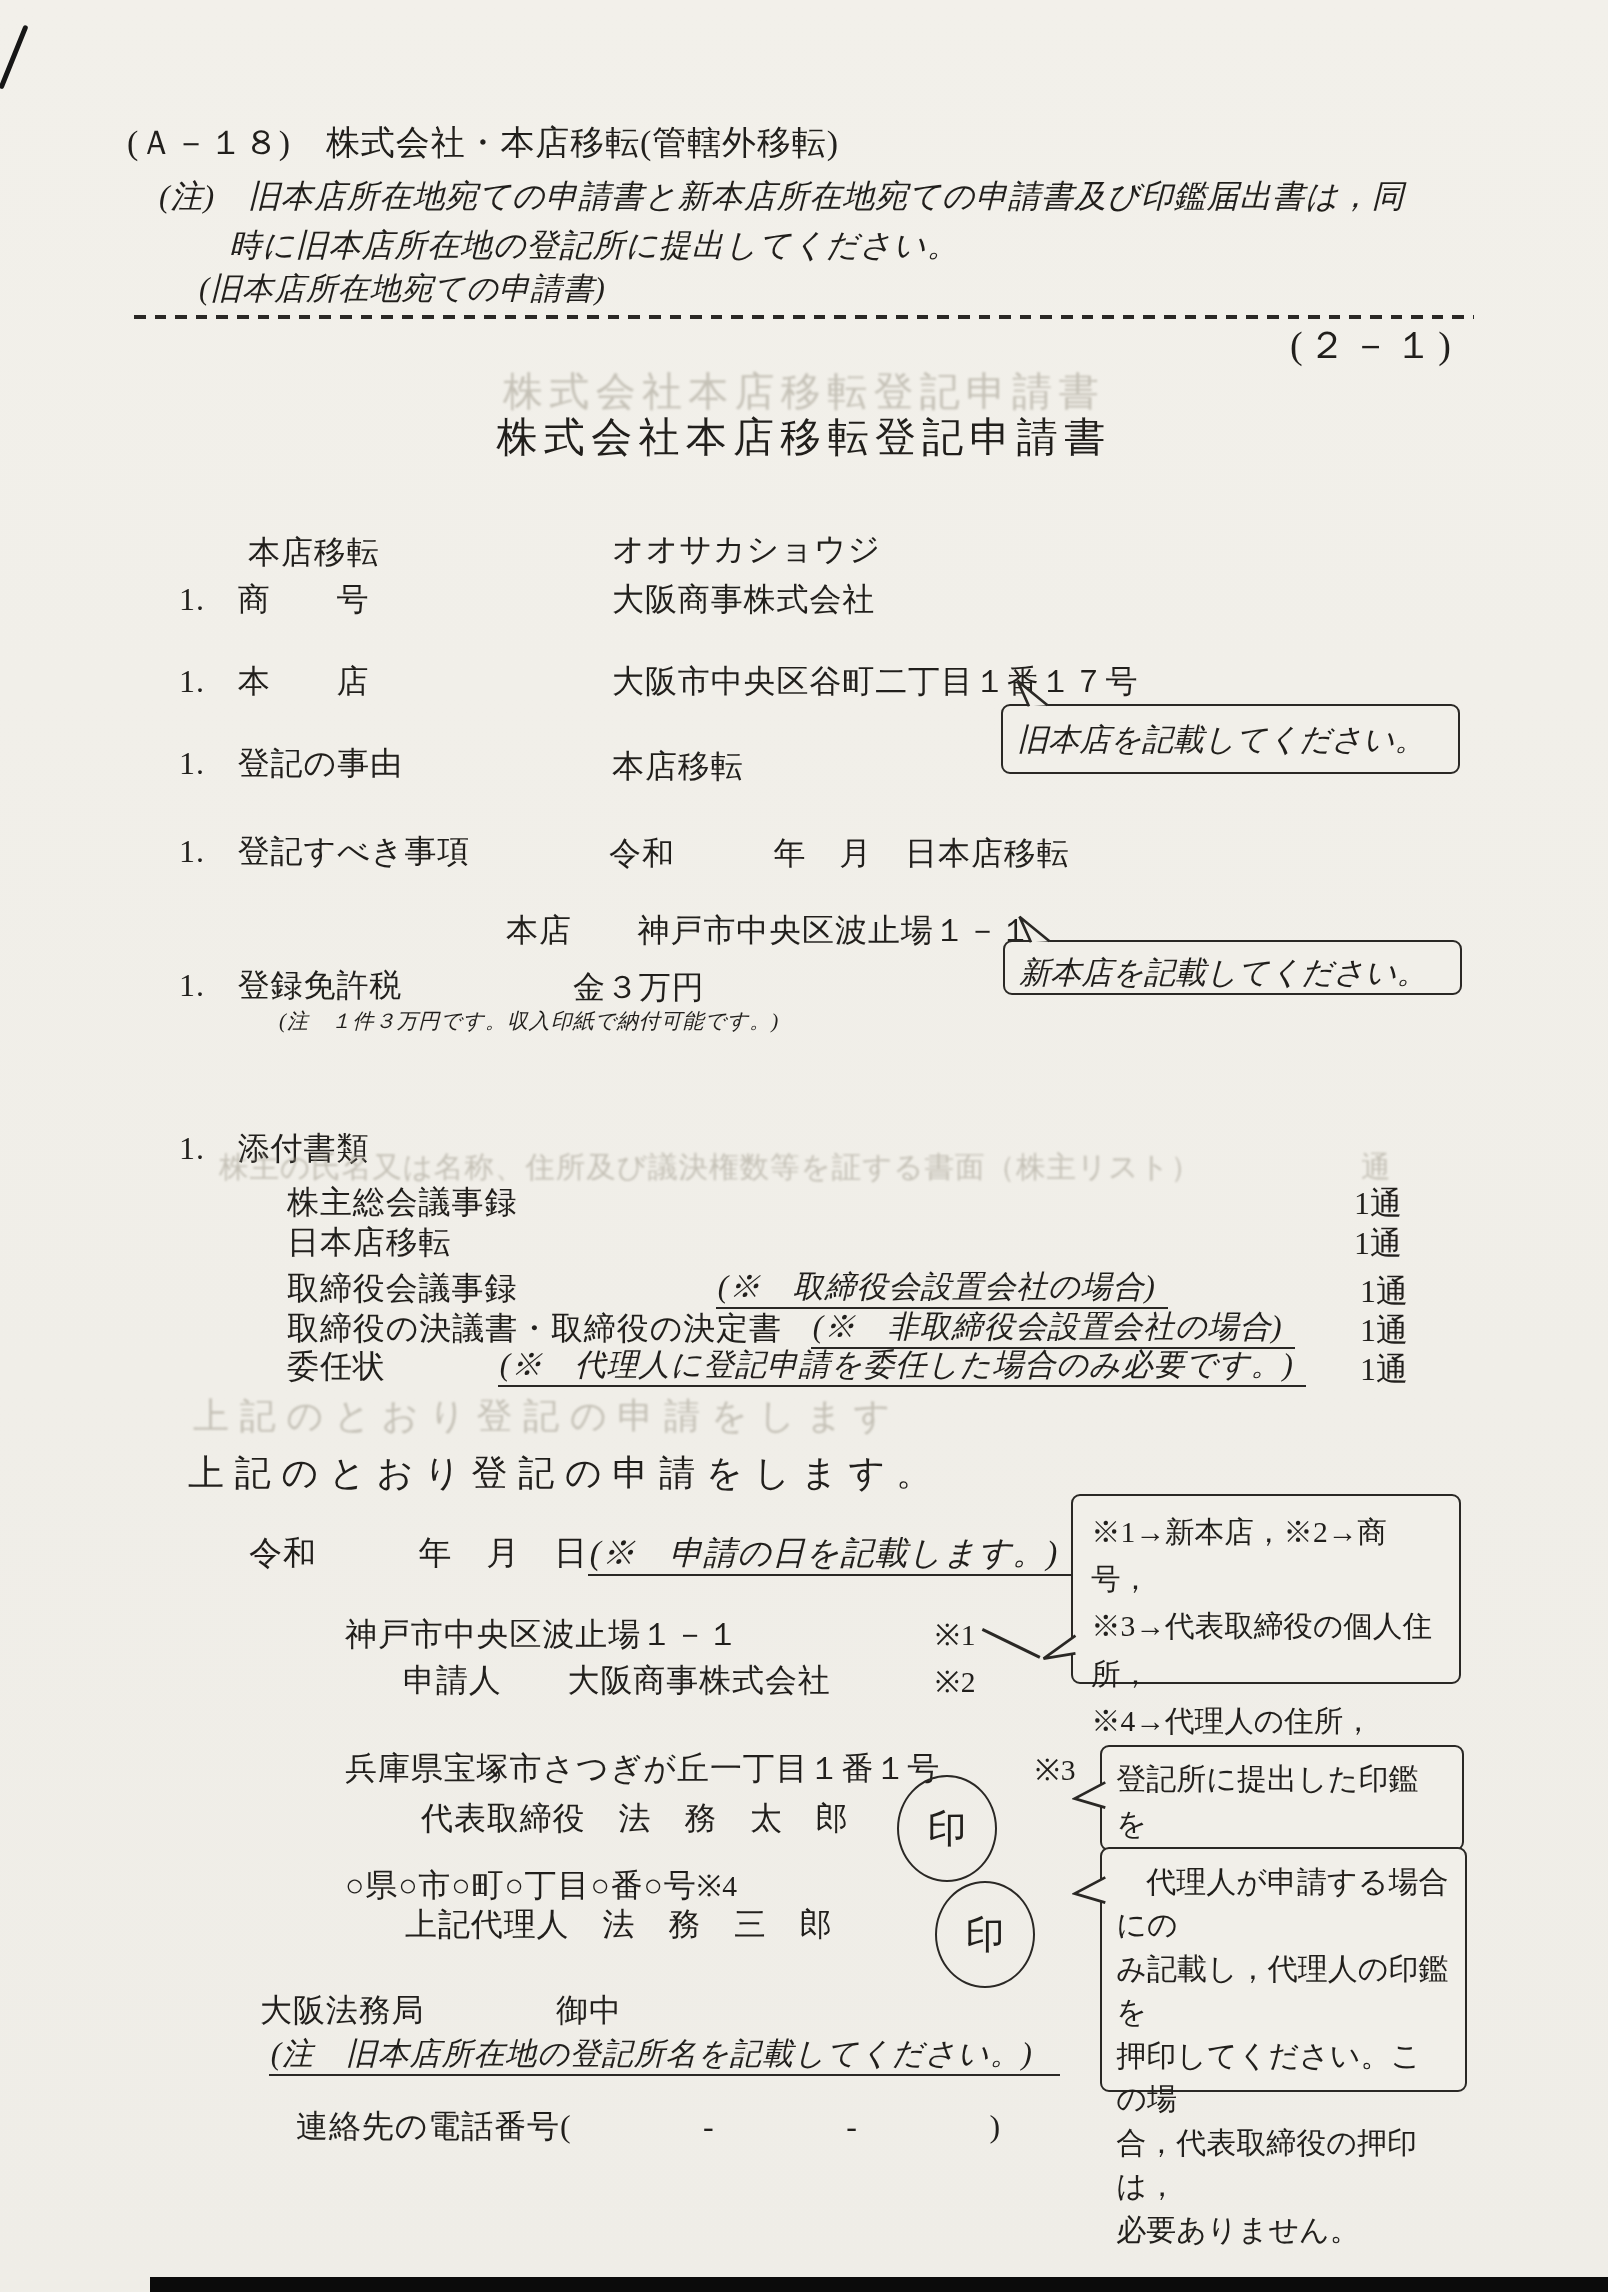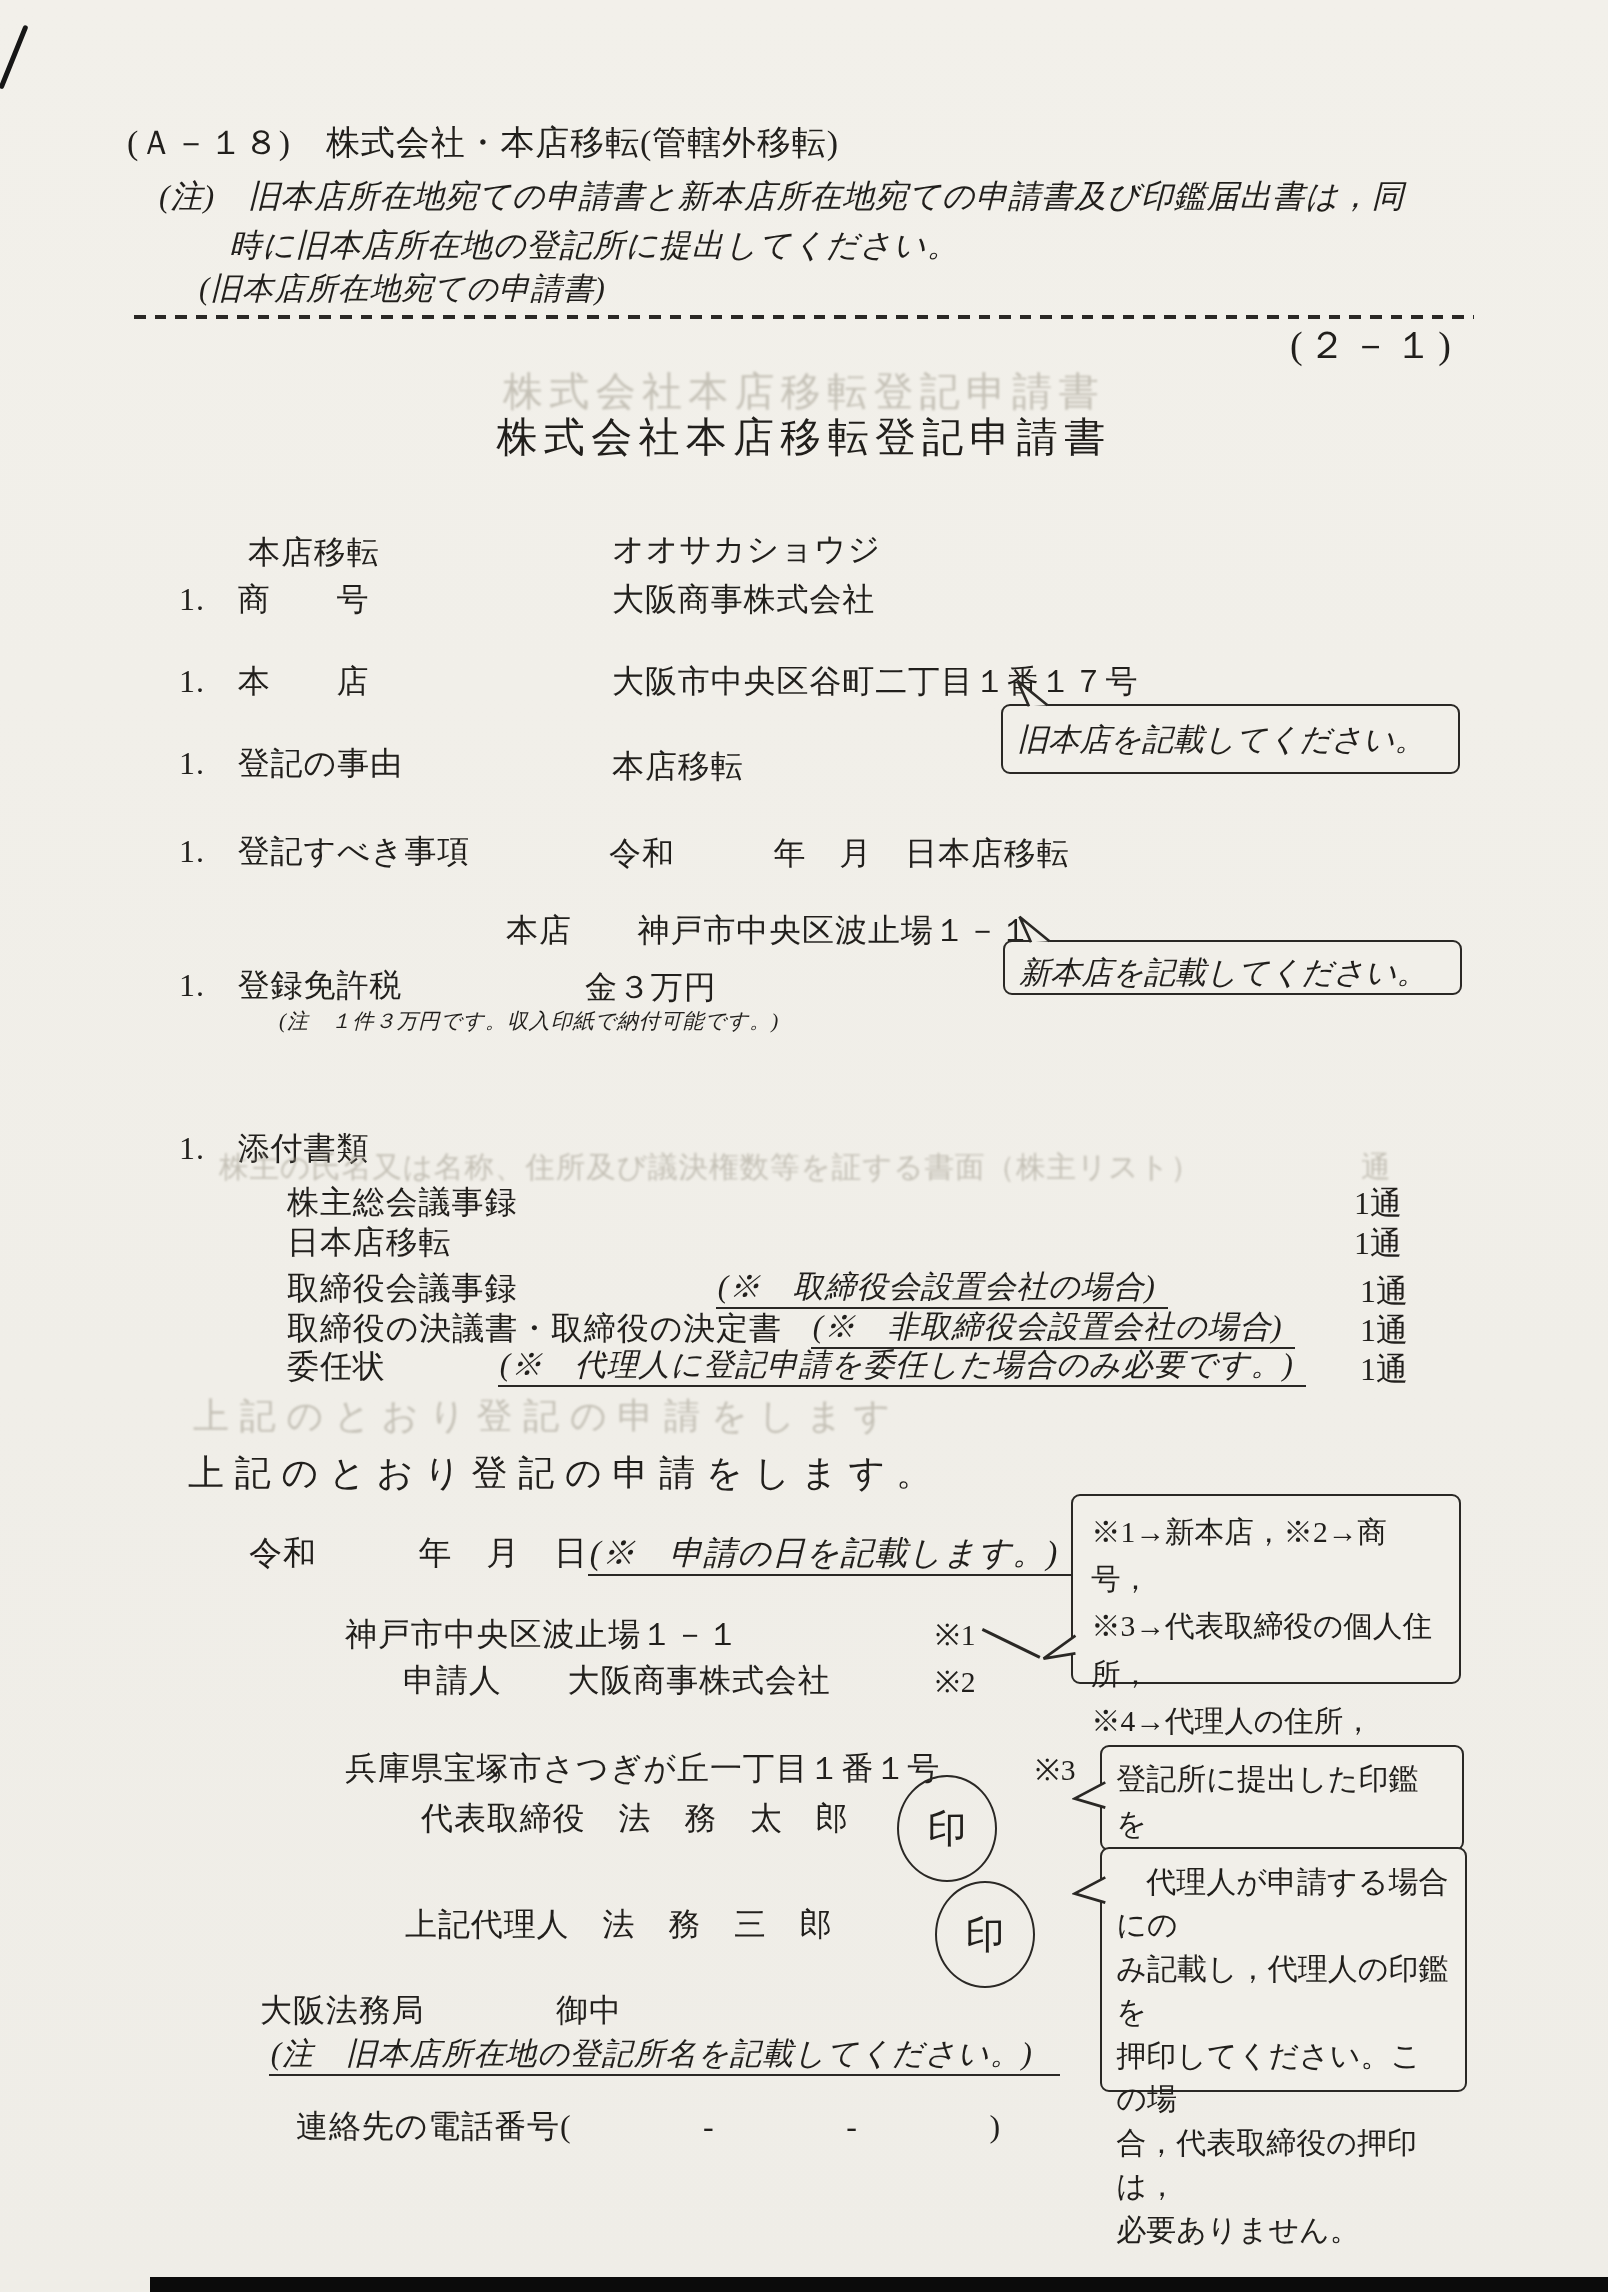--- a/index.html
+++ b/index.html
@@ -63,21 +63,21 @@
       <path d="M40 31 L6 3 L19 32" fill="#f1efe9" stroke="#2a2825" stroke-width="3"></path>
     </svg>
     <div>旧本店を記載してください。</div>
   </div>
 
   <div class="t" style="left:179px; top:831px;">1.　登記すべき事項</div>
   <div class="t" style="left:609px; top:833px;">令和　　　年　月　日本店移転</div>
   <div class="t" style="left:506px; top:910px;">本店　　神戸市中央区波止場１－１</div>
 
   <div class="t" style="left:179px; top:965px;">1.　登録免許税</div>
-  <div class="t" style="left:573px; top:967px;margin-left:12px;">金３万円</div>
+  <div class="t" style="left:573px; top:967px;">金３万円</div>
   <div class="t it" style="left:279px; top:1008px; font-size:21px;">(注　１件３万円です。収入印紙で納付可能です。)</div>
 
   <div class="bubble it" style="left:1003px; top:940px; width:459px; height:55px; padding:8px 14.3px; font-size:31px;">
     <svg class="tail" style="left:9px; top:-28px;" width="41" height="30" viewBox="0 0 46 34">
       <path d="M40 31 L6 3 L19 32" fill="#f1efe9" stroke="#2a2825" stroke-width="3"></path>
     </svg>
     <div>新本店を記載してください。</div>
   </div>
 
   <div class="t" style="left:179px; top:1128px;">1.　添付書類</div>
@@ -134,20 +134,23 @@
     </div>
 
   <div class="bubble" style="left:1100px; top:1745px; width:364px; height:106px; padding:9px 14.3px;">
     <svg class="tail" style="left:-30px; top:30px;" width="36" height="36" viewBox="0 0 40 40">
       <path d="M37 6 L3 24 L37 34" fill="#f1efe9" stroke="#2a2825" stroke-width="3"></path>
     </svg>
     <div>登記所に提出した印鑑を</div>
     <div>押印してください。</div>
   </div>
 
+  <div class="t" style="left:345px; top:1865px;">
+    <span>○県○市○町○丁目○番○号</span><span style="font-size:29.6px;">※4</span>
+  </div>
   <div class="t" style="left:405px; top:1904px;">上記代理人　法　務　三　郎</div>
   <div class="seal" style="left:935px; top:1881px;">
       <span>印</span>
     </div>
 
   <div class="bubble" style="left:1100px; top:1847px; width:367px; height:245px; padding:10.7px 14.3px; line-height:1.45;">
     <svg class="tail" style="left:-30px; top:23px;" width="36" height="36" viewBox="0 0 40 40">
       <path d="M37 6 L3 24 L37 34" fill="#f1efe9" stroke="#2a2825" stroke-width="3"></path>
     </svg>
     <div>　代理人が申請する場合にの</div>

